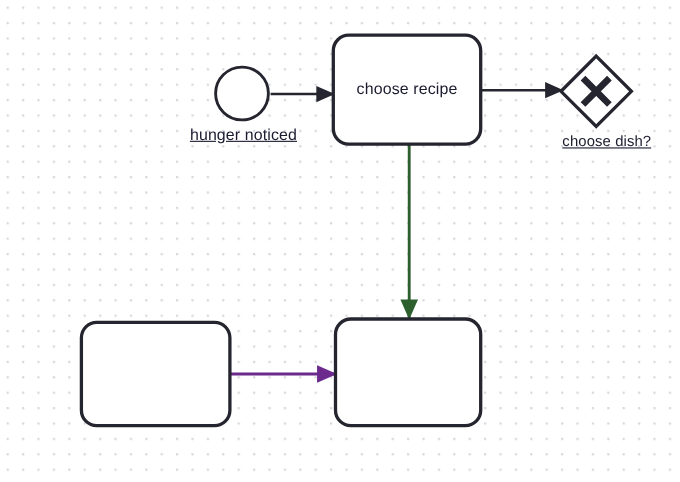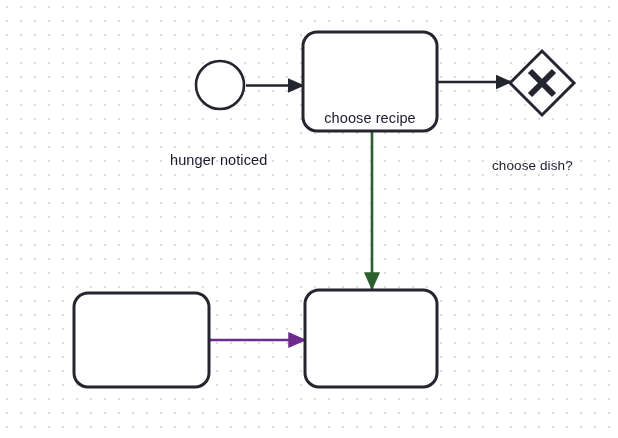--- a/index.html
+++ b/index.html
@@ -26,27 +26,27 @@
     height: 438px;
   }
   .node-label {
     position: absolute;
     font-family: "Liberation Sans", sans-serif;
     font-size: 14.5px;
     color: #1b1b2f;
     white-space: nowrap;
     line-height: 1;
     letter-spacing: 0.1px;
-    margin-top: 37px;
   }
   .task-label {
     text-align: center;
   }
   .outside-label {
-    text-align: left;
+    text-align: right;
+    text-decoration: underline;
   }
 </style>
 </head>
 <body>
 
 <div id="canvas">
 
   <svg id="diagram-svg" viewBox="0 0 618 438">
     <defs>
       <marker id="arrow-dark" viewBox="0 0 10 10" refX="9.2" refY="5" markerWidth="7" markerHeight="7" orient="auto-start-reverse">

